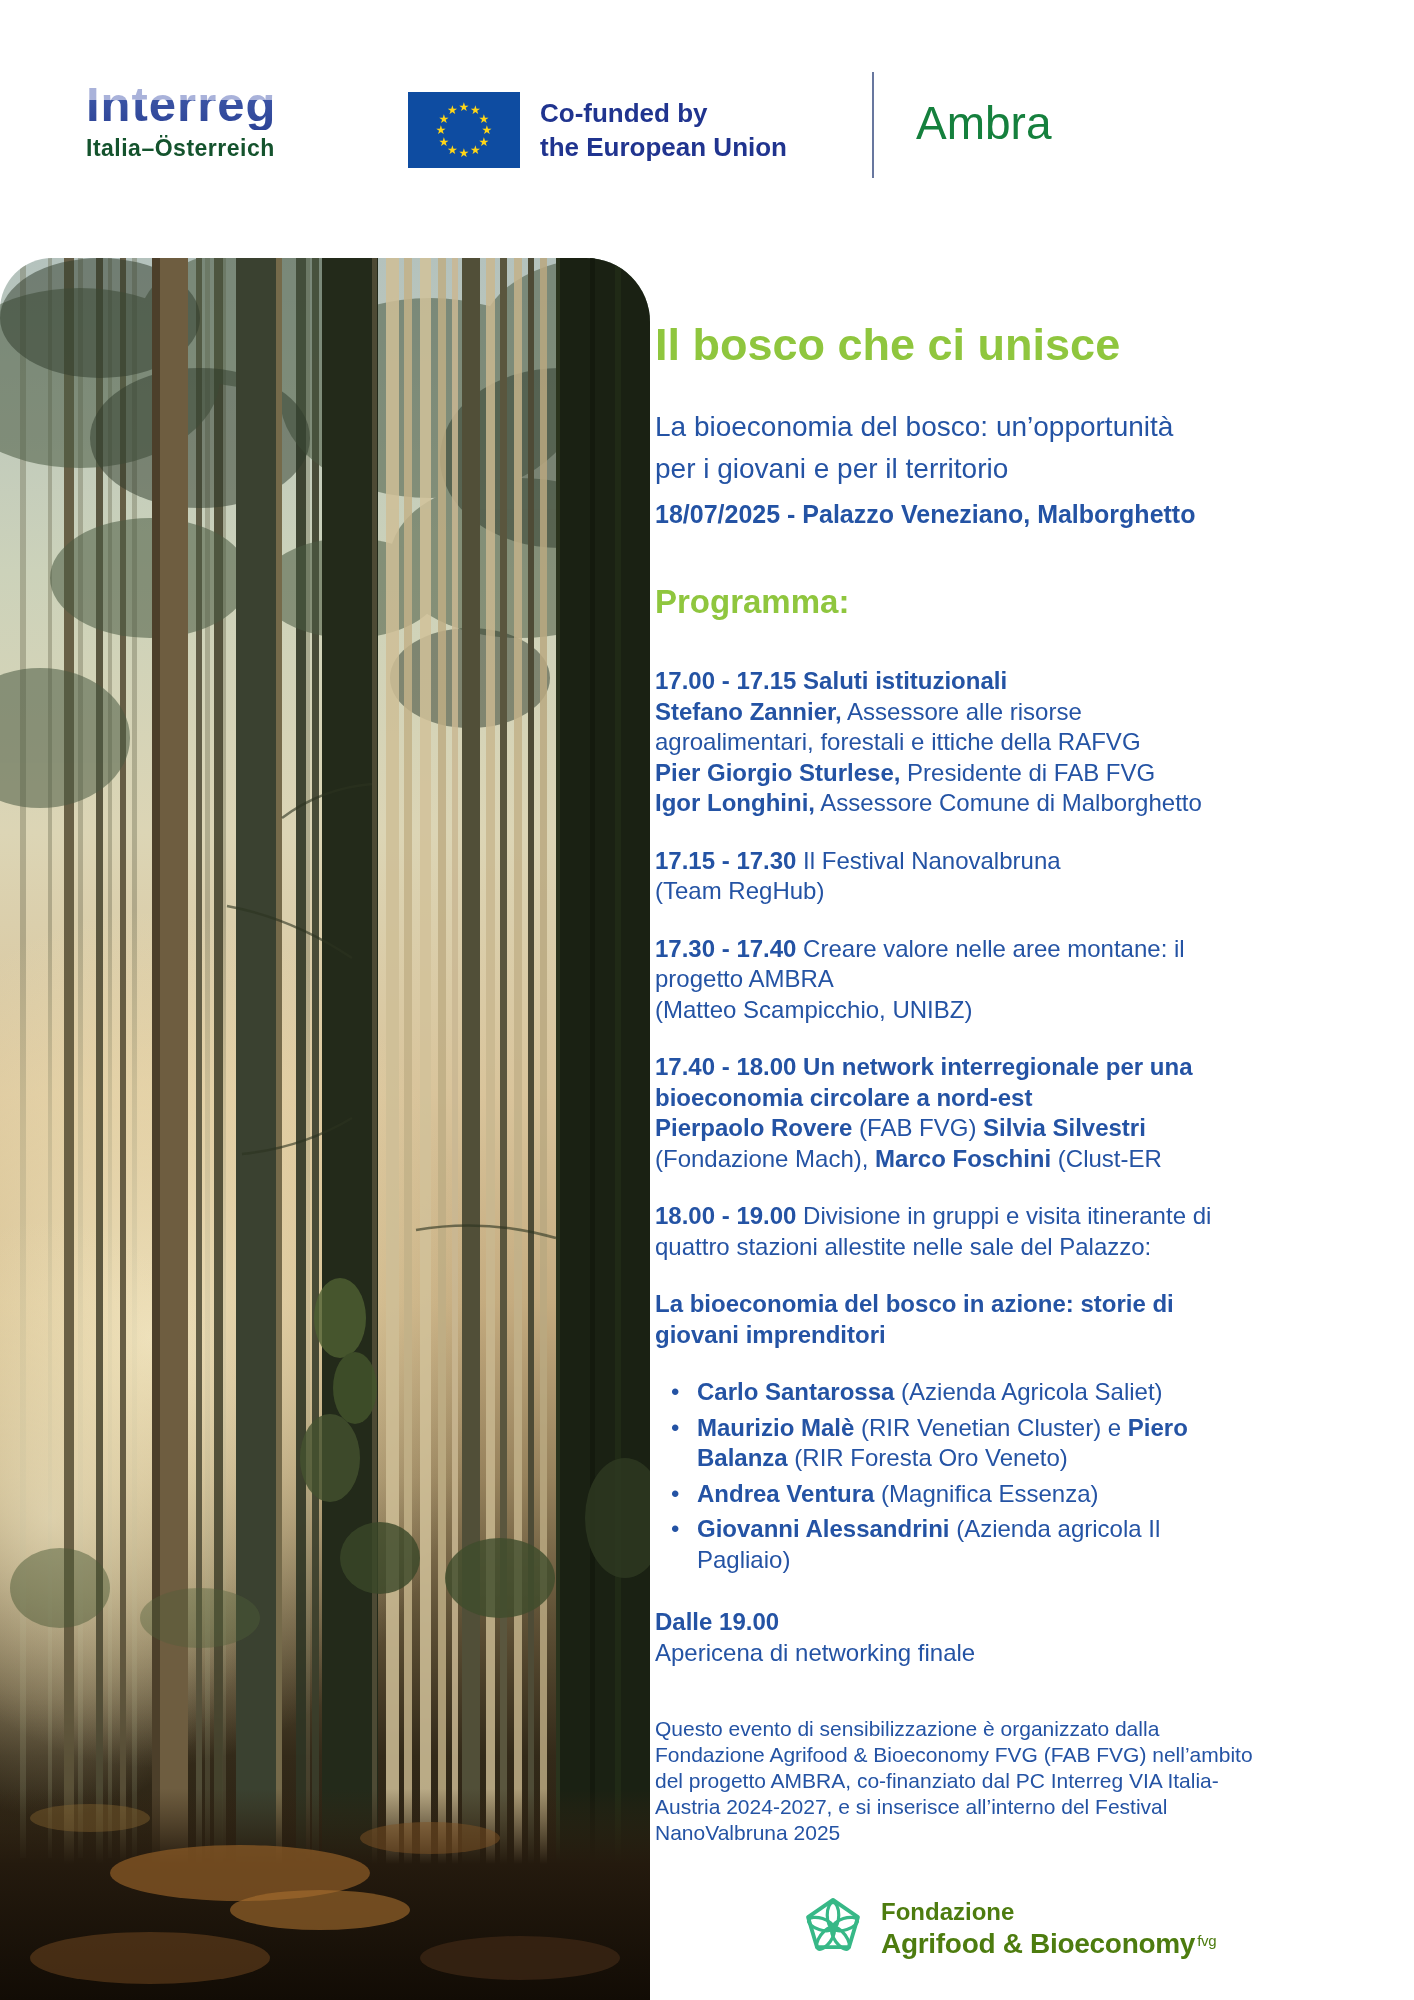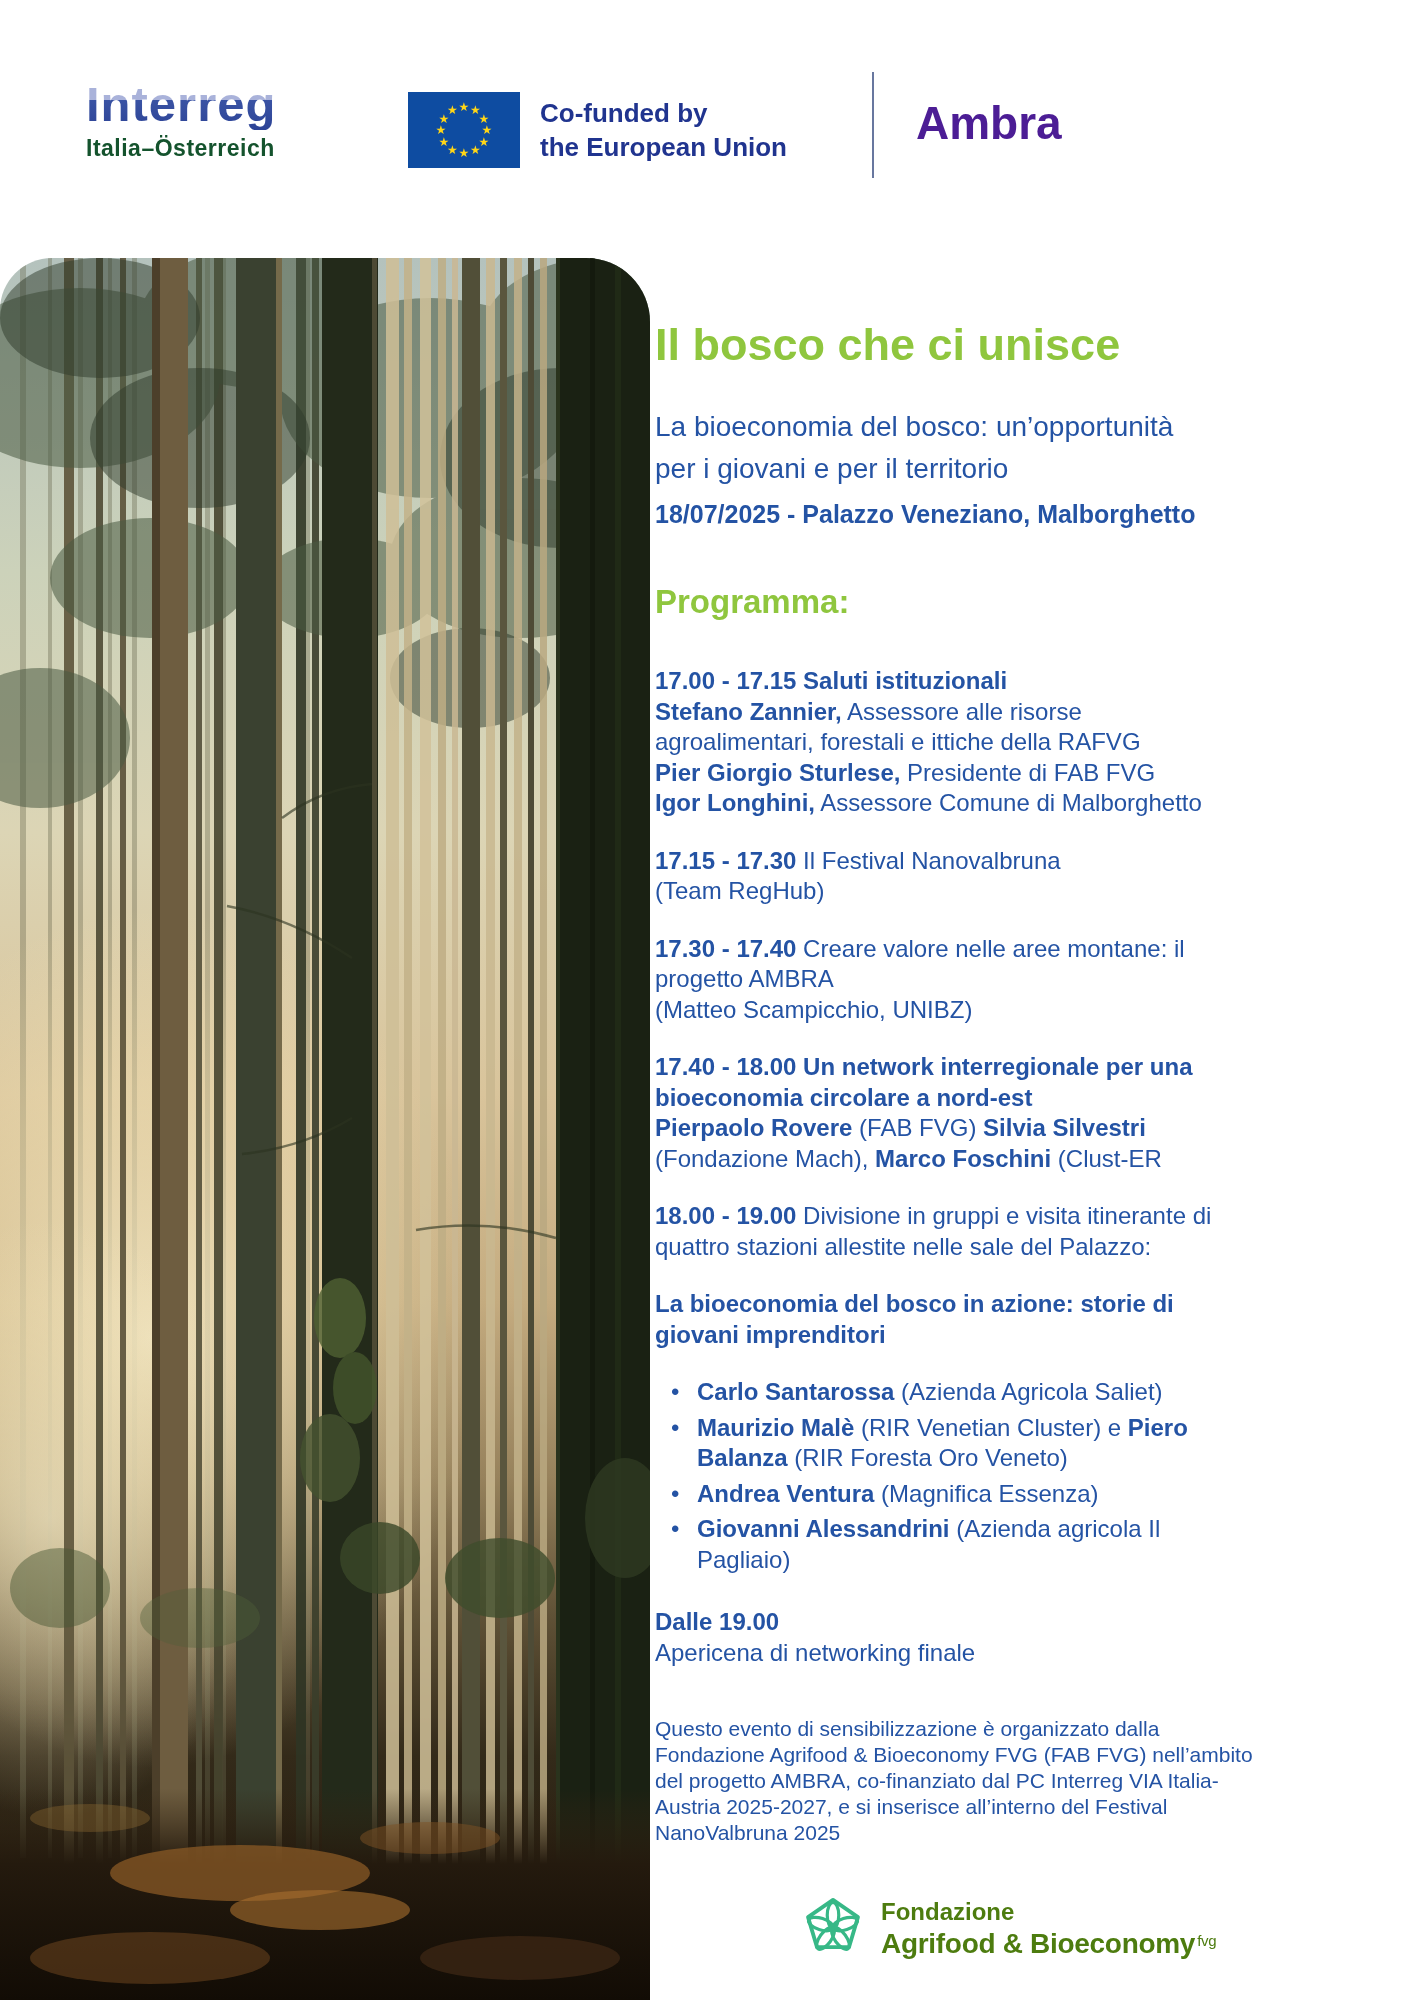--- a/index.html
+++ b/index.html
@@ -10,21 +10,21 @@
   .interreg{position:absolute;left:86px;top:78px;}
   .interreg-word{font-size:49px;line-height:52px;font-weight:700;letter-spacing:1px;color:#3D55A6;}
   @supports ((-webkit-background-clip:text) or (background-clip:text)){
     .interreg-word{background:linear-gradient(180deg,#A9B2DA 0%,#A9B2DA 42%,#3A53A4 42%,#2C4396 100%);
       -webkit-background-clip:text;background-clip:text;color:transparent;}
   }
   .interreg-region{font-size:23px;font-weight:700;color:#14532d;margin-top:5px;letter-spacing:.5px;}
   .eu{position:absolute;left:408px;top:92px;display:flex;align-items:center;gap:20px;}
   .eu-text{font-size:26px;font-weight:700;color:#20348F;line-height:34px;}
   .hdivider{position:absolute;left:872px;top:72px;width:2px;height:106px;background:#68779F;}
-  .ambra{position:absolute;left:916px;top:96px;font-size:46px;font-weight:700;color:#4c1d95;}
+  .ambra{position:absolute;left:916px;top:96px;font-size:46px;font-weight:400;color:#15803d;}
 
   
   .photo{position:absolute;left:0;top:258px;width:650px;height:1742px;
          border-radius:52px 64px 0 0;overflow:hidden;}
   .photo svg{display:block;}
 
   
   .content{position:absolute;left:655px;top:320px;width:710px;color:#2453A4;}
   .title{font-size:45px;line-height:50px;font-weight:600;color:#8FC63E;margin:0 0 36px 0;}
   .subtitle{font-size:28px;line-height:42px;font-weight:500;margin:0 0 4px 0;}
@@ -268,21 +268,21 @@
 
     <div class="program-block closing">
         <div class="ln"><span class="b">Dalle 19.00</span></div>
         <div class="ln"><span>Apericena di networking finale</span></div>
       </div>
 
     <div class="disclaimer">
         <div class="ln"><span>Questo evento di sensibilizzazione è organizzato dalla</span></div>
         <div class="ln"><span>Fondazione Agrifood &amp; Bioeconomy FVG (FAB FVG) nell’ambito</span></div>
         <div class="ln"><span>del progetto AMBRA, co-finanziato dal PC Interreg VIA Italia-</span></div>
-        <div class="ln"><span>Austria 2025-2027, e si inserisce all’interno del Festival</span></div>
+        <div class="ln"><span>Austria 2024-2027, e si inserisce all’interno del Festival</span></div>
         <div class="ln"><span>NanoValbruna 2025</span></div>
       </div>
 
     <div class="logo-row">
       <svg width="64" height="64" viewBox="0 0 100 100" aria-hidden="true">
         <g stroke="#37B887" stroke-width="5" fill="none" stroke-linejoin="round">
           <path d="M50 6 L89 33 L75 80 L25 80 L11 33 Z" stroke-width="6"></path>
           <g>
             <ellipse cx="50" cy="30" rx="9" ry="20"></ellipse>
             <ellipse cx="50" cy="30" rx="9" ry="20" transform="rotate(72 50 50)"></ellipse>

